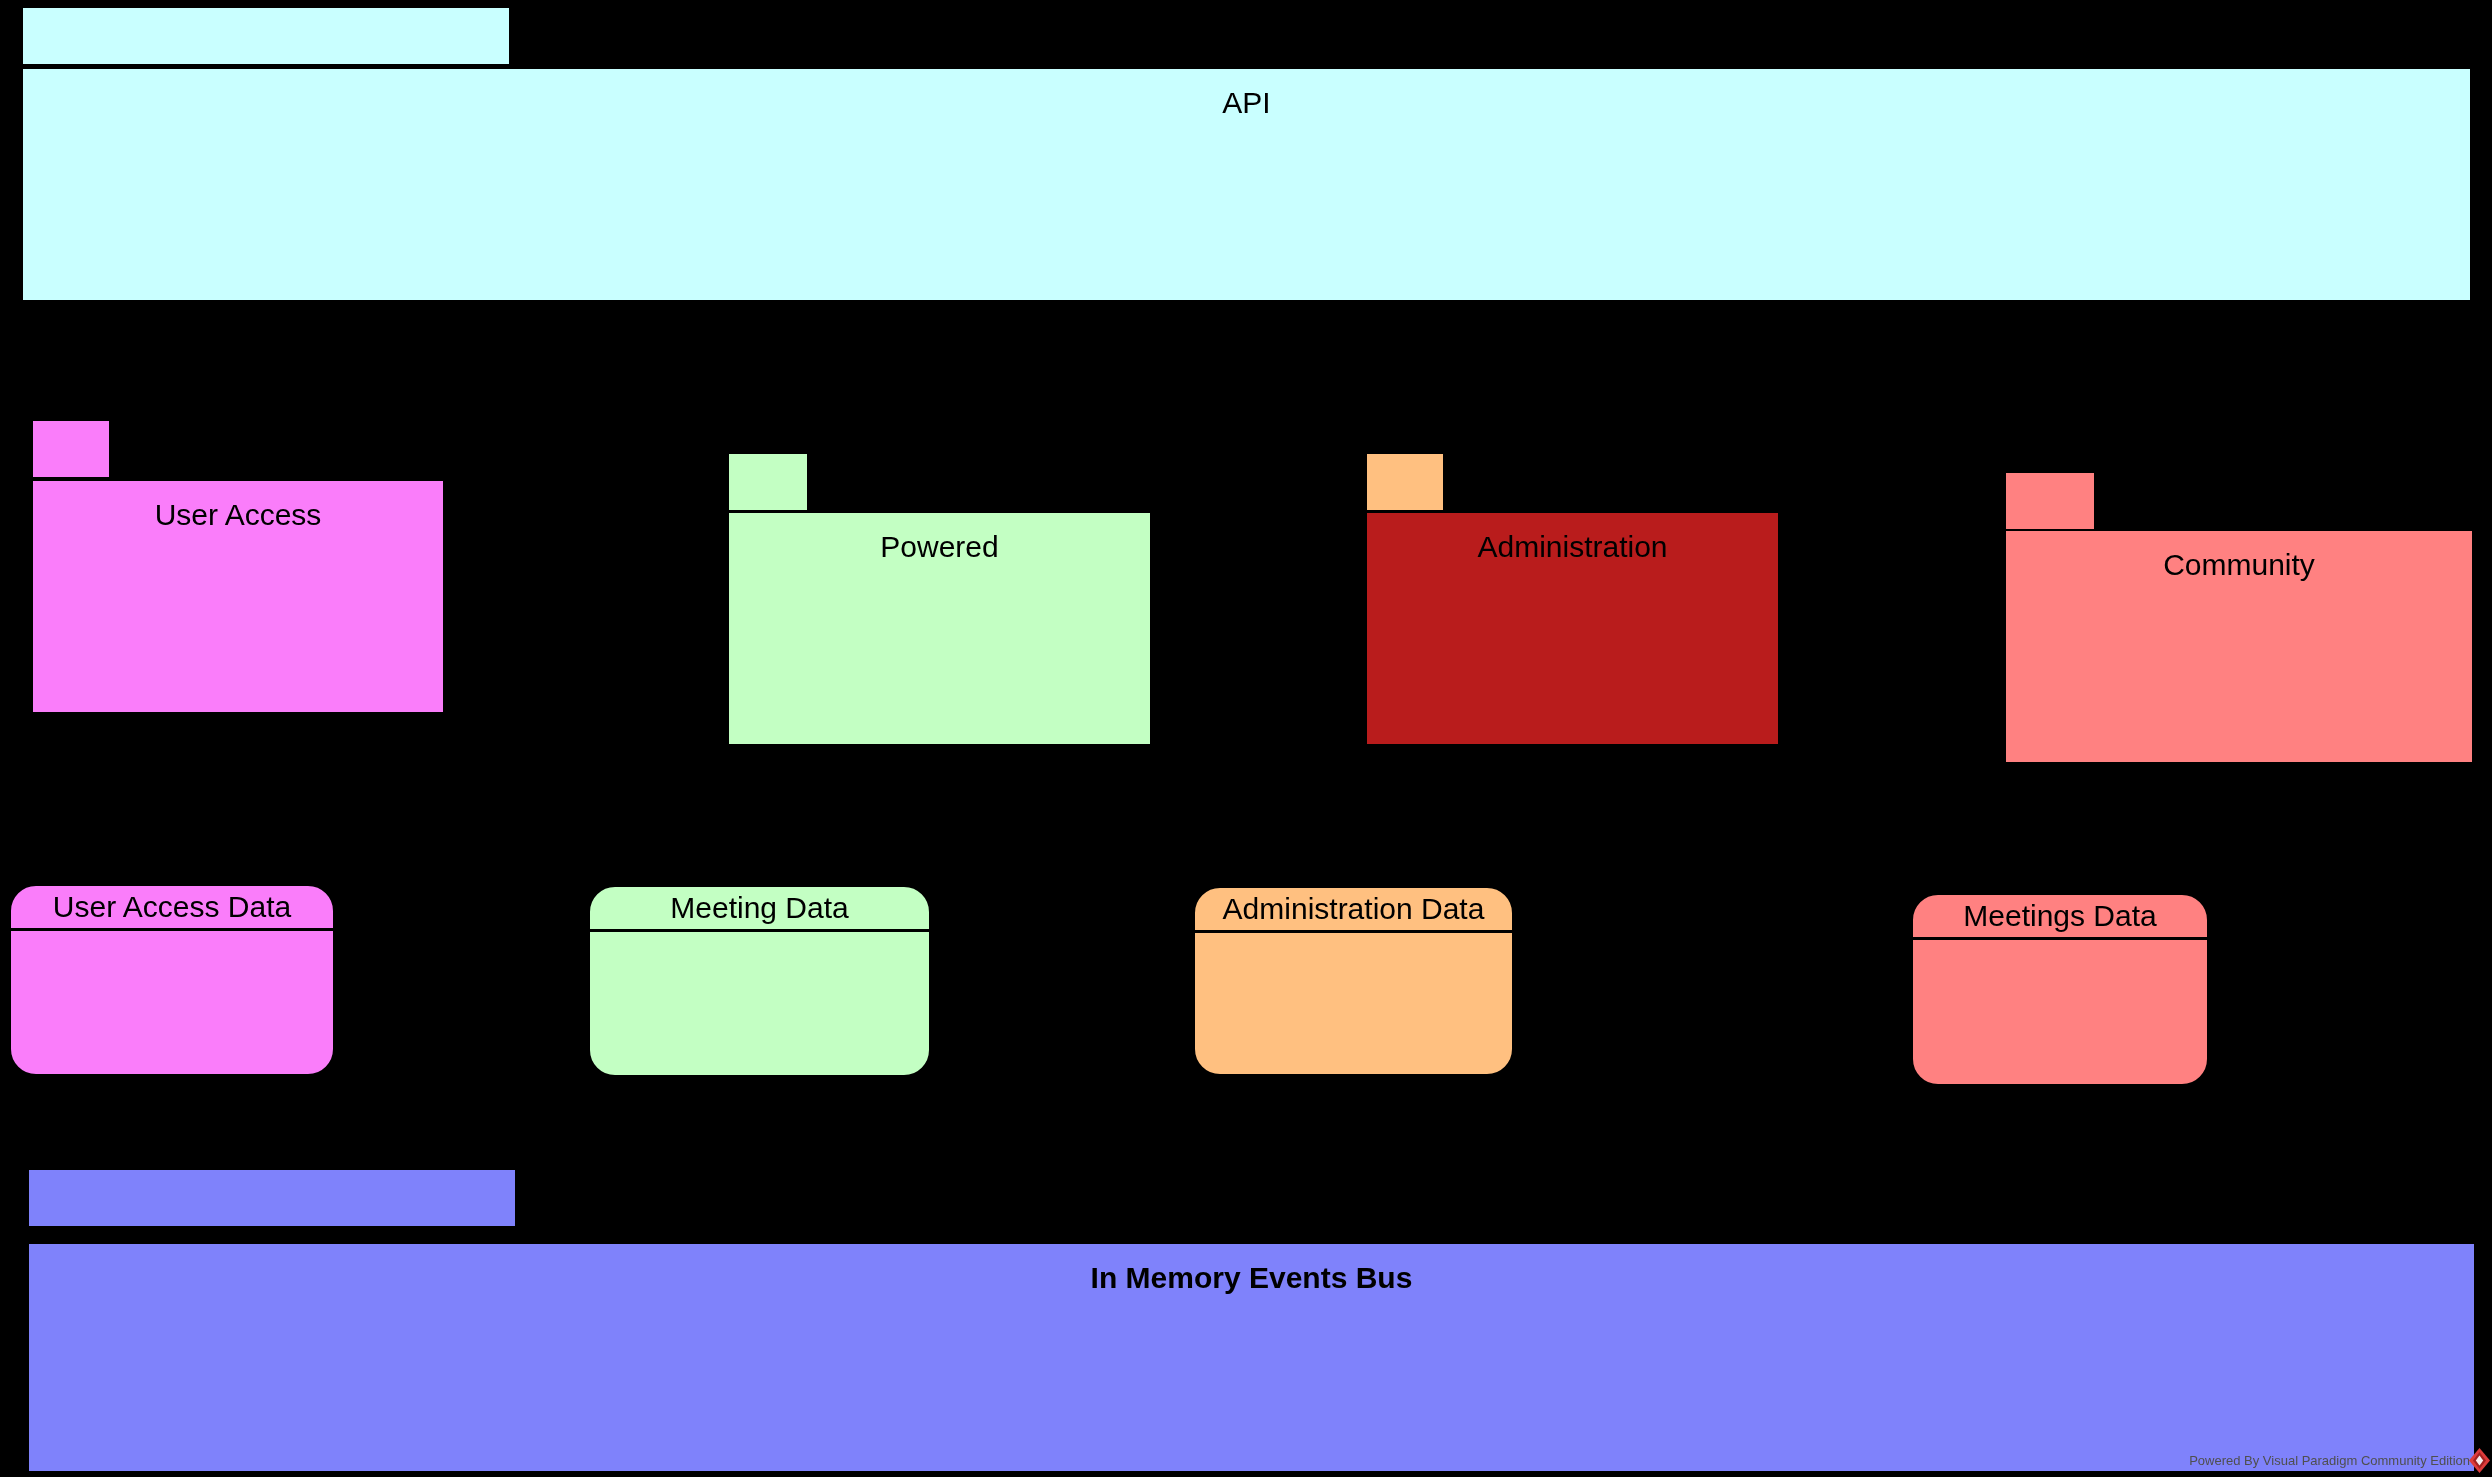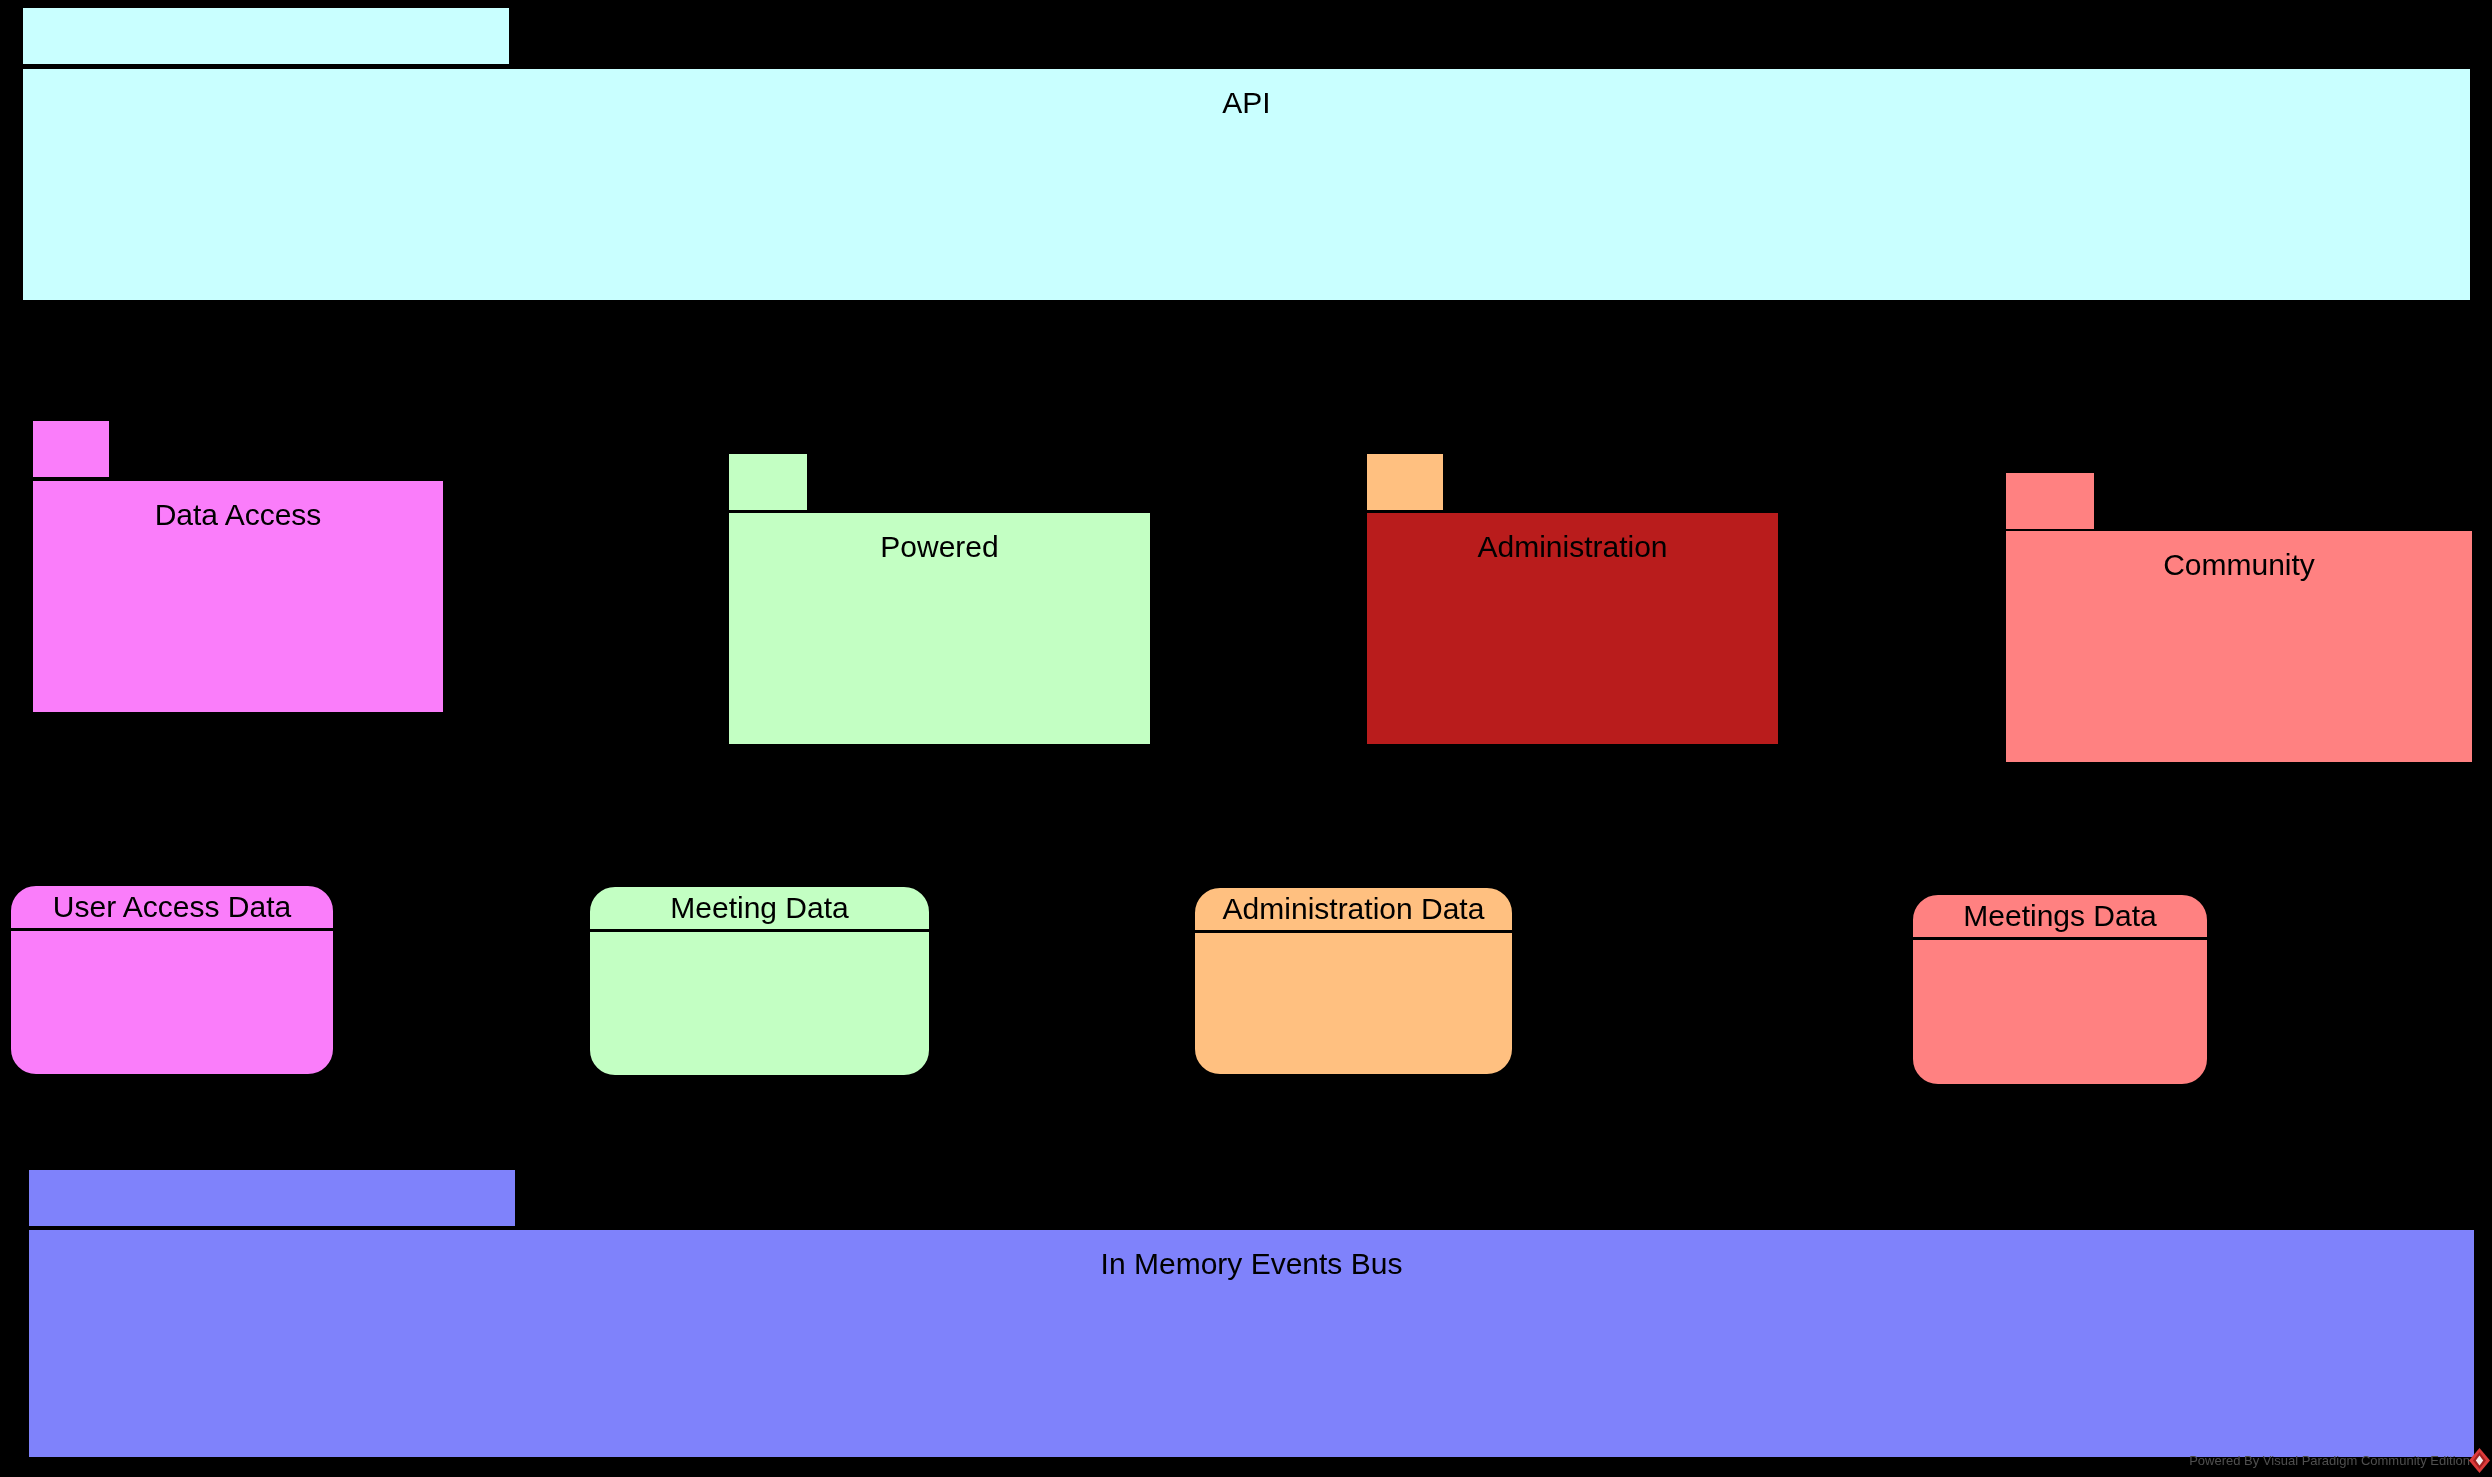--- a/index.html
+++ b/index.html
@@ -30,21 +30,21 @@
   #pkg-administration        { left:1366px; top:453px; }
   #pkg-administration .tab   { width:78px; }
   #pkg-administration .pbody { top:59px; width:413px; height:233px; }
 
   #pkg-payments        { left:2005px; top:472px; }
   #pkg-payments .tab   { width:90px; }
   #pkg-payments .pbody { top:58px; width:468px; height:233px; }
 
   #pkg-bus        { left:28px; top:1169px; }
   #pkg-bus .tab   { width:488px; }
-  #pkg-bus .pbody { top:60px; width:2447px; height:229px; }
+  #pkg-bus .pbody { top:74px; width:2447px; height:229px;font-weight:bold; }
 
   
   .ds {
     position:absolute; box-sizing:border-box;
     border:3px solid #000; border-radius:28px; overflow:hidden;
   }
   .ds .ds-title {
     height:42px; border-bottom:3px solid #000;
     text-align:center; font-size:30px; line-height:42px;
   }
@@ -70,21 +70,21 @@
   <div class="pkg" id="pkg-api">
     <div class="tab" style="background-color: rgb(201, 255, 255);"></div>
     <div class="pbody" style="background-color: rgb(201, 255, 255);">
       <span class="plabel">API</span>
     </div>
   </div>
 
   <div class="pkg" id="pkg-user-access">
     <div class="tab" style="background-color: rgb(250, 125, 250);"></div>
     <div class="pbody" style="background-color: rgb(250, 125, 250);">
-      <span class="plabel">Data Access</span>
+      <span class="plabel">User Access</span>
     </div>
   </div>
 
   <div class="pkg" id="pkg-meetings">
     <div class="tab" style="background-color: rgb(195, 255, 195);"></div>
     <div class="pbody" style="background-color: rgb(195, 255, 195);">
       <span class="plabel">Powered</span>
     </div>
   </div>
 

